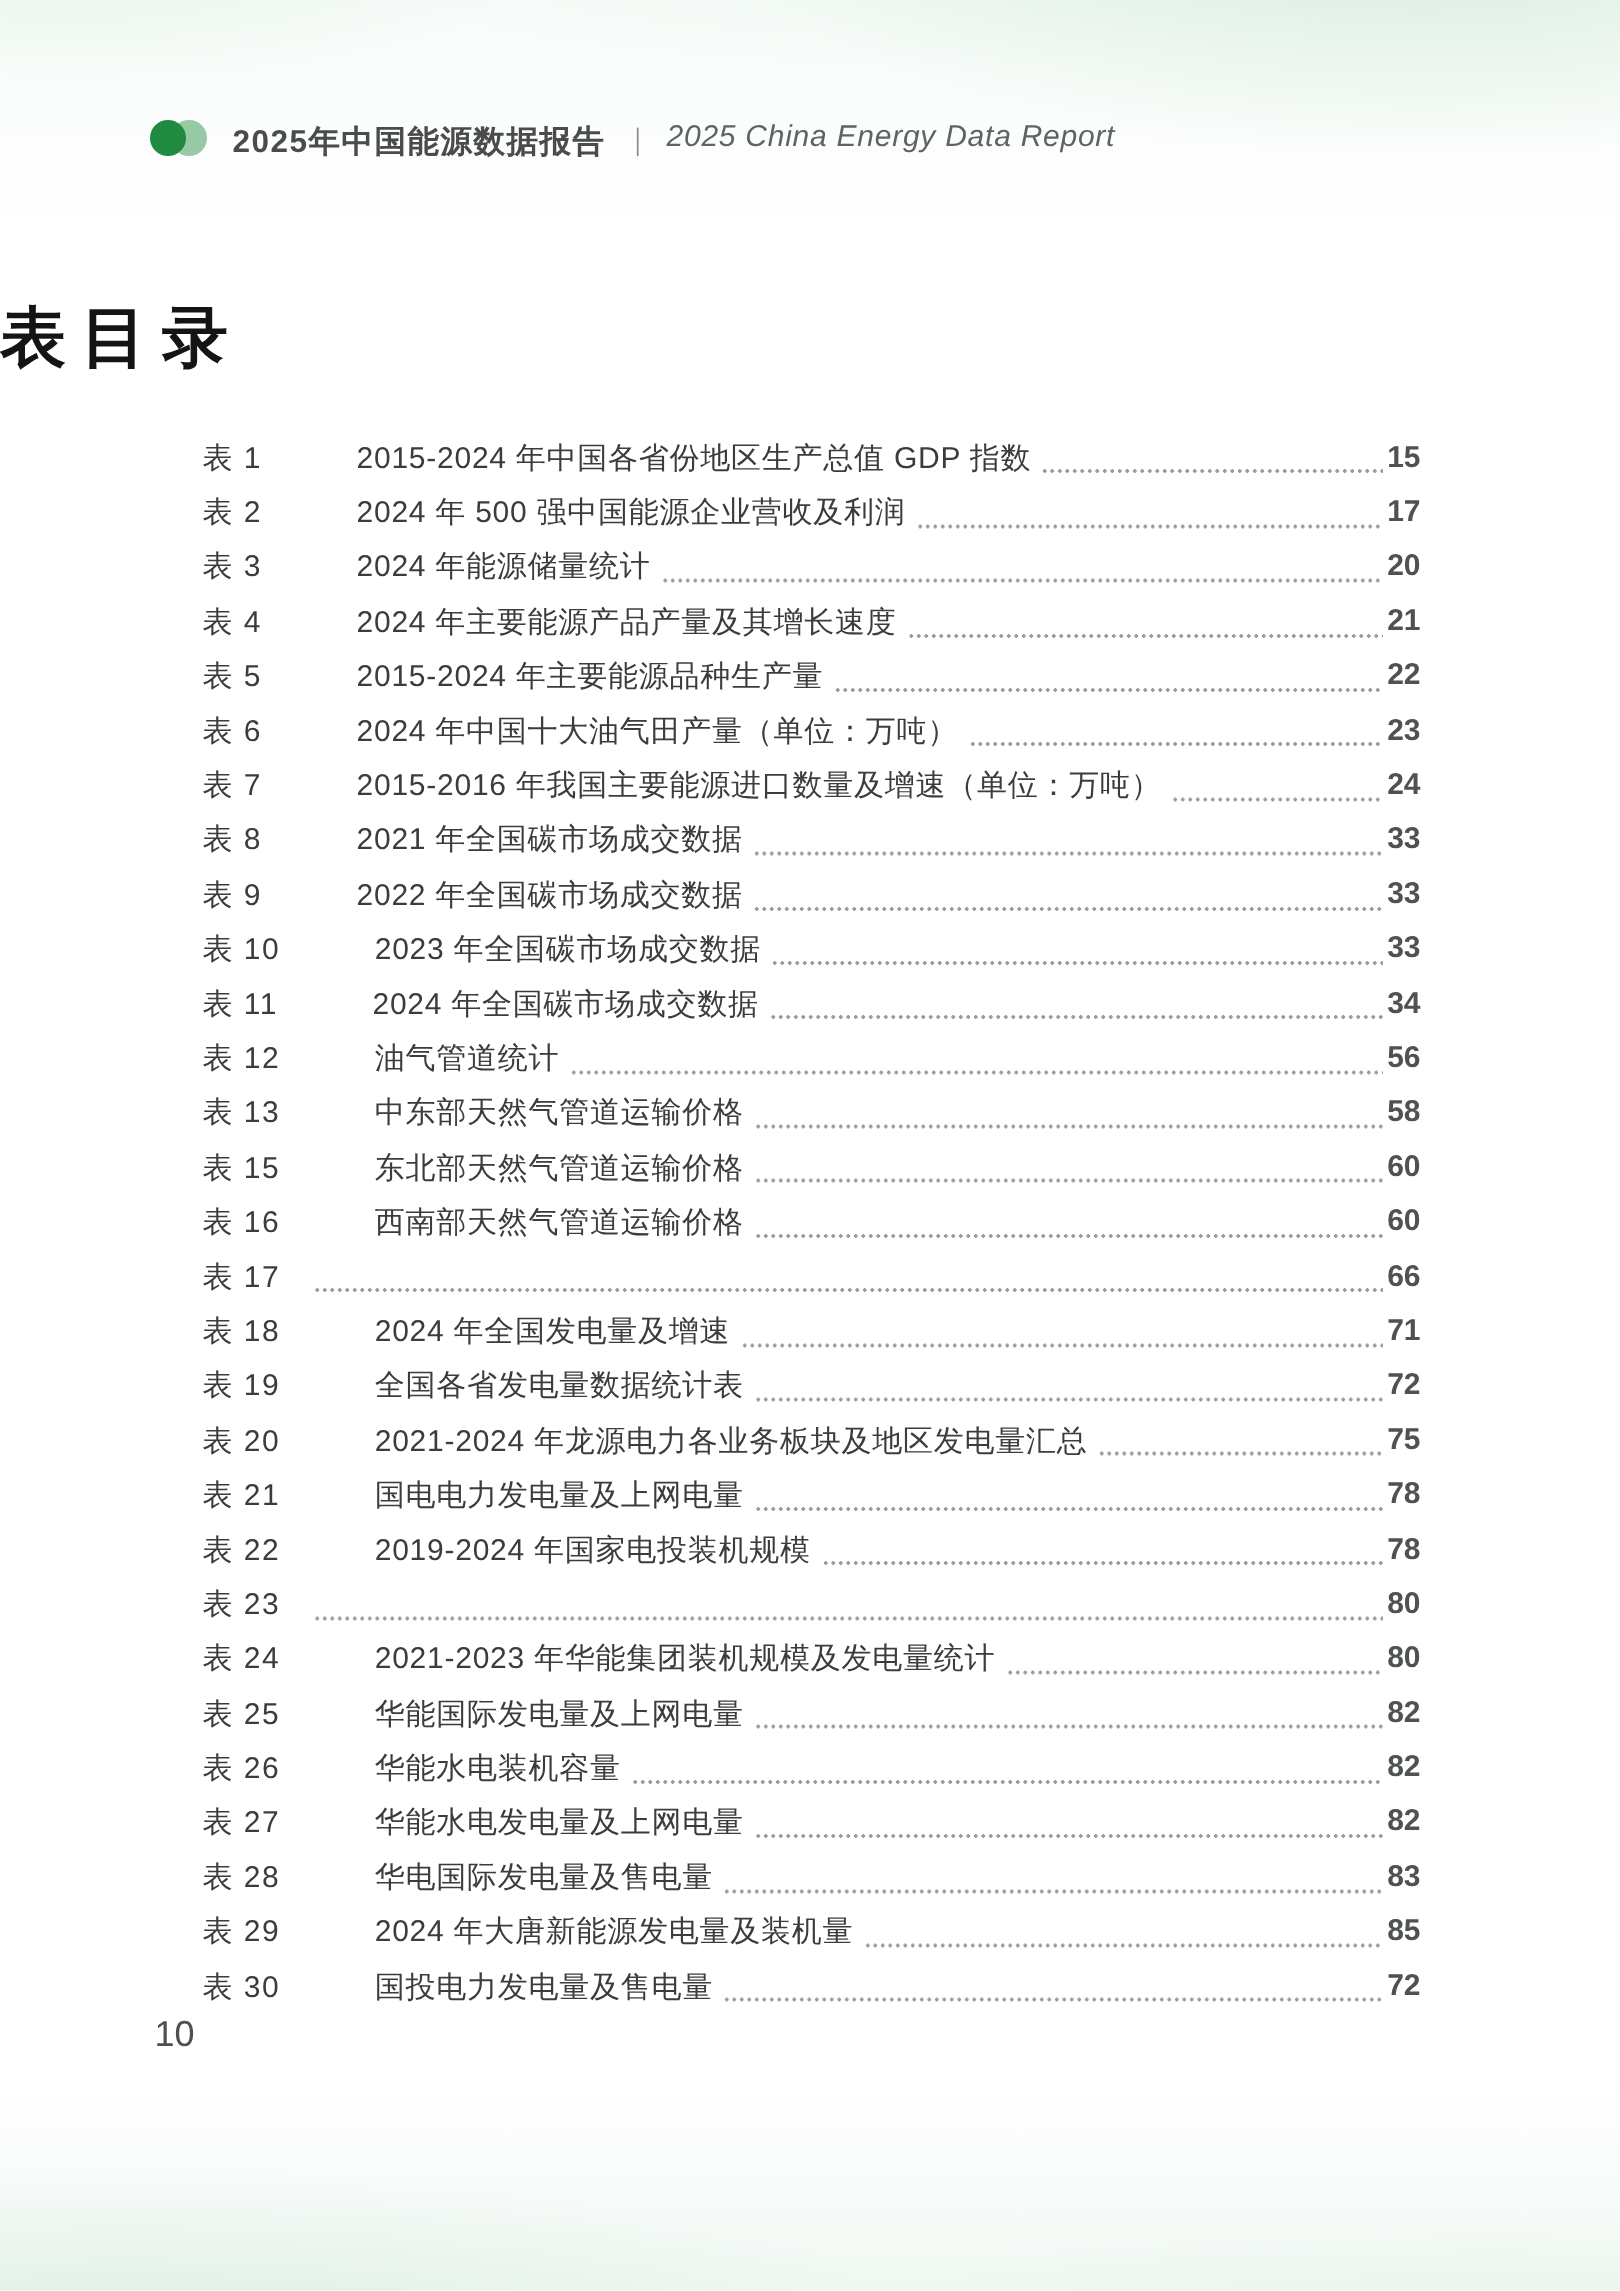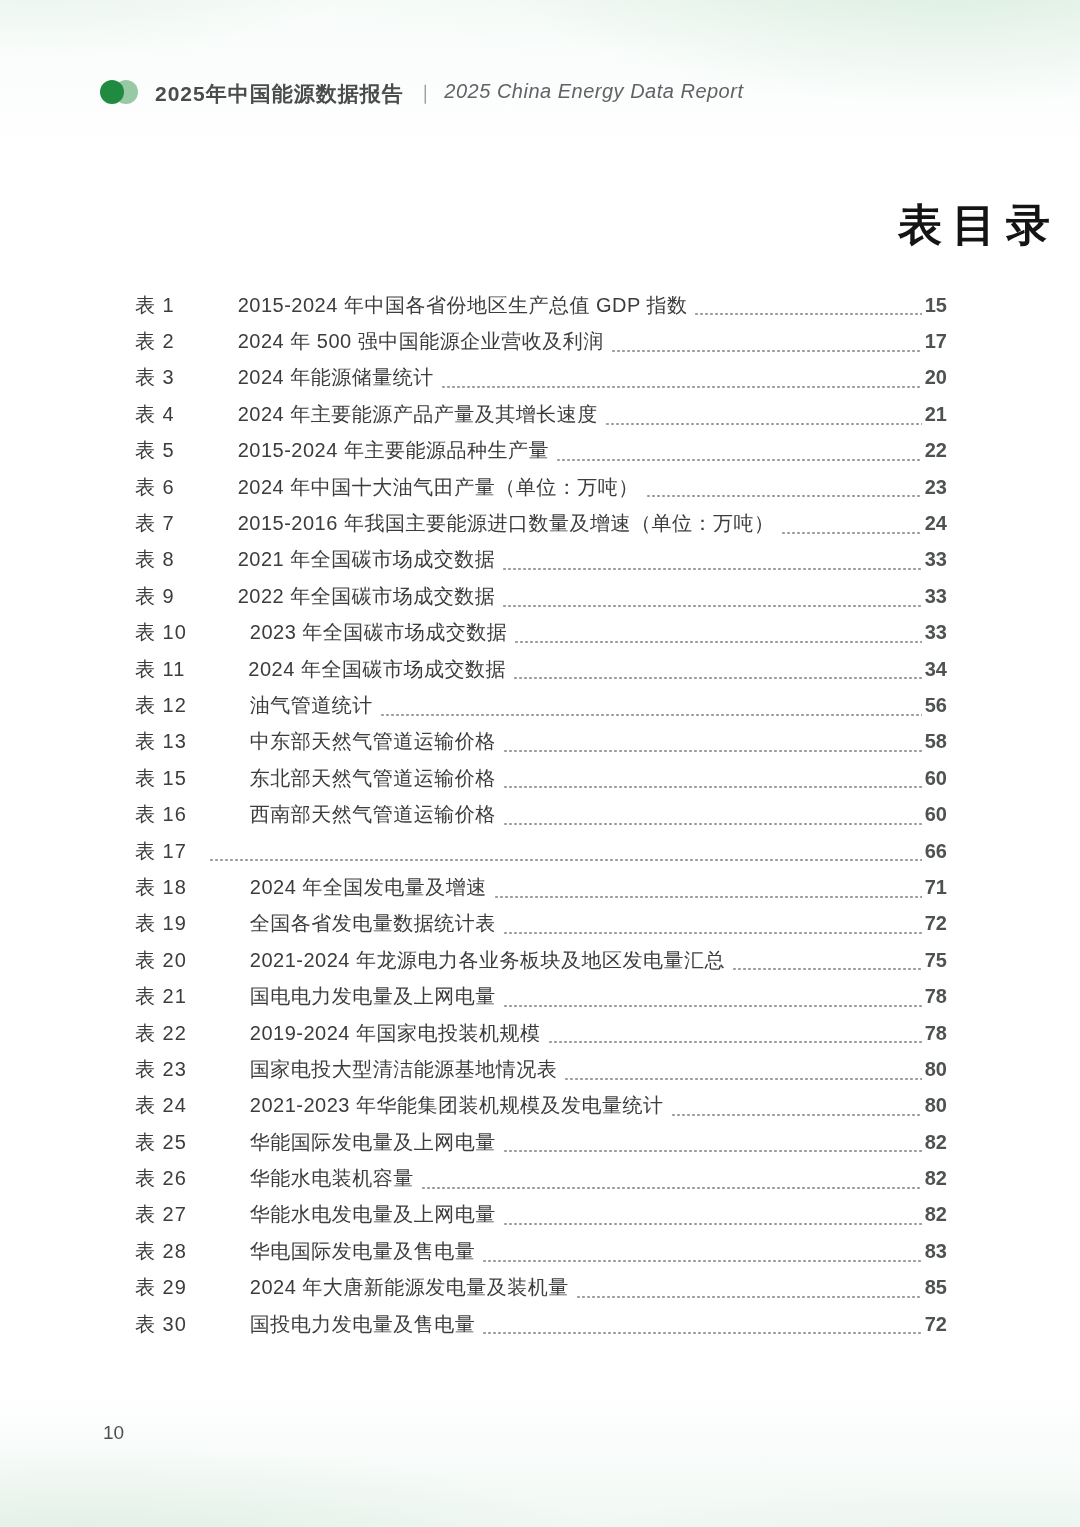--- a/index.html
+++ b/index.html
@@ -67,21 +67,21 @@
     color: #5f6366;
     letter-spacing: 0.5px;
   }
 
   
   .toc-heading {
     position: absolute;
     top: 196px;
     left: 0;
     width: 1060px;
-    text-align: right;
+    text-align: left;
     font-size: 44px;
     font-weight: 700;
     color: #141414;
     letter-spacing: 10px;
   }
 
   
   .toc-list {
     position: absolute;
     top: 287px;
@@ -121,23 +121,23 @@
   .toc-page {
     flex: 0 0 auto;
     color: #4f5252;
     white-space: nowrap;
     font-weight: bold;
   }
 
   
   .footer-page-number {
     position: absolute;
-    top: 1422px;
+    top: 1343px;
     left: 103px;
-    font-size: 19px;
+    font-size: 24px;
     color: #4d504f;
   }
 </style>
 </head>
 <body>
 
 <div class="page">
 
   <header class="header">
     <span class="logo">
@@ -294,21 +294,20 @@
 
   <div class="toc-row">
     <span class="toc-label">表 22</span>
     <span class="toc-title">2019-2024 年国家电投装机规模</span>
     <span class="toc-dots"></span>
     <span class="toc-page">78</span>
   </div>
 
   <div class="toc-row">
     <span class="toc-label">表 23</span>
-    <span class="toc-title">国家电投大型清洁能源基地情况表</span>
     <span class="toc-dots"></span>
     <span class="toc-page">80</span>
   </div>
 
   <div class="toc-row">
     <span class="toc-label">表 24</span>
     <span class="toc-title">2021-2023 年华能集团装机规模及发电量统计</span>
     <span class="toc-dots"></span>
     <span class="toc-page">80</span>
   </div>

